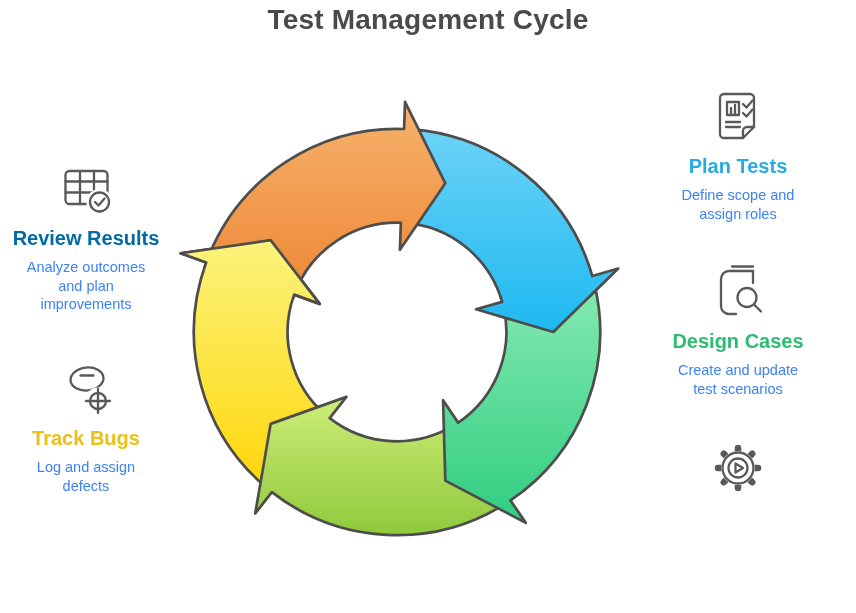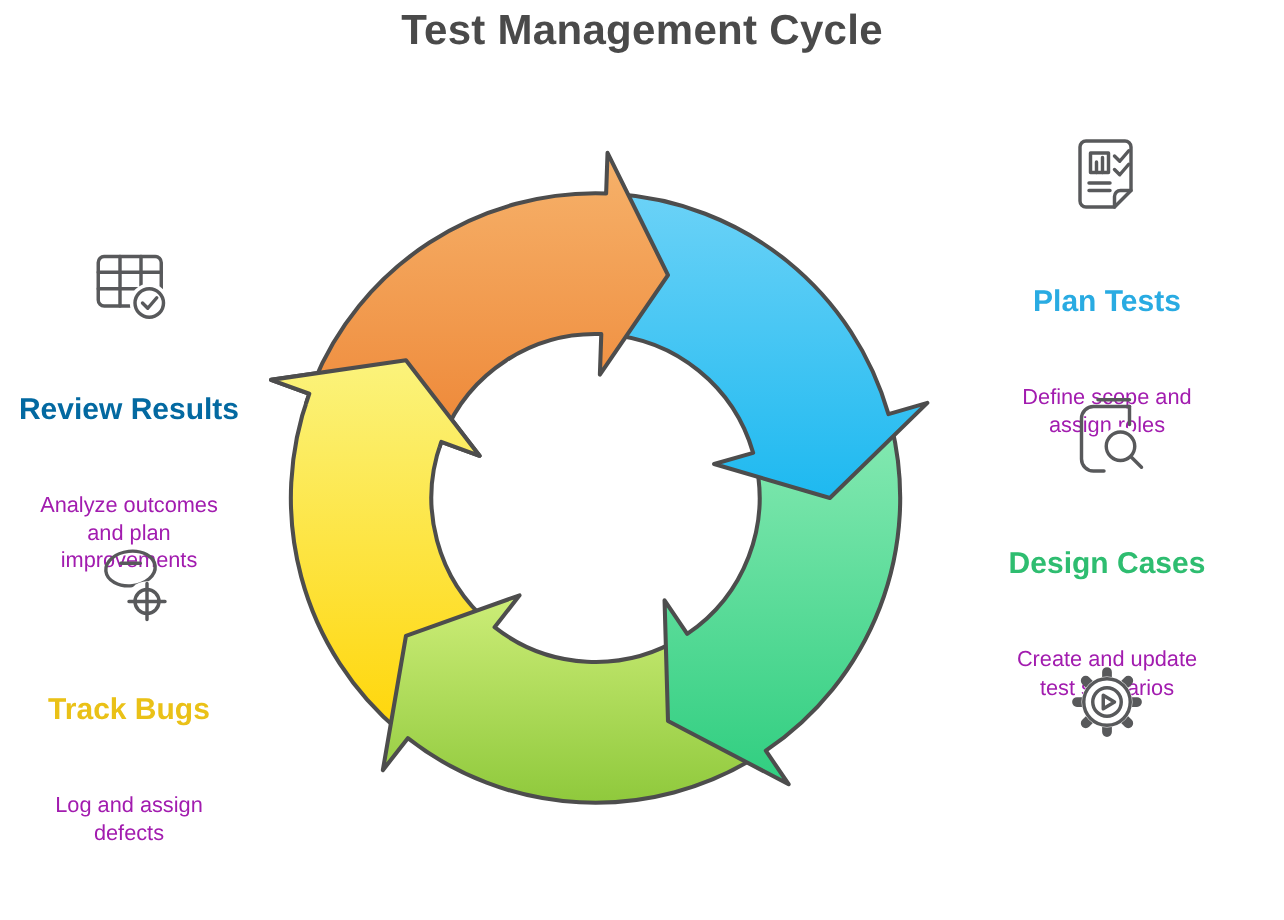--- a/index.html
+++ b/index.html
@@ -5,24 +5,24 @@
   html,body{margin:0;padding:0;background:#fff;}
   .page{
     position:relative;width:856px;height:613px;background:#fff;overflow:hidden;
     font-family:"Liberation Sans",sans-serif;
   }
   .page-title{
     position:absolute;top:4px;left:0;width:100%;text-align:center;
     font-size:28px;font-weight:bold;color:#4A4A4A;letter-spacing:.2px;
   }
   .cycle-svg{position:absolute;left:147px;top:82px;width:500px;height:500px;}
-  .step{position:absolute;display:flex;flex-direction:column;align-items:center;text-align:center;gap:35px;}
+  .step{position:absolute;display:flex;flex-direction:column;align-items:center;text-align:center;}
   .step .icon{width:64px;height:64px;margin-bottom:4px;}
   .step-title{margin:0;font-size:20px;font-weight:bold;line-height:1.2;}
-  .step-desc{margin:8px 0 0 0;font-size:14.5px;line-height:1.28;color:#a21caf;white-space:pre-line;}
+  .step-desc{margin:8px 0 0 0;font-size:14.5px;line-height:1.28;color:#3b82f6;white-space:pre-line;}
   .col-right{left:643px;width:190px;}
   .col-left{left:0px;width:172px;}
   svg .ic{stroke:#58595B;stroke-width:2.3;fill:none;stroke-linecap:round;stroke-linejoin:round;}
   svg .icf{fill:#fff;stroke:none;}
 </style>
 </head>
 <body>
 
 <div class="page">
 

